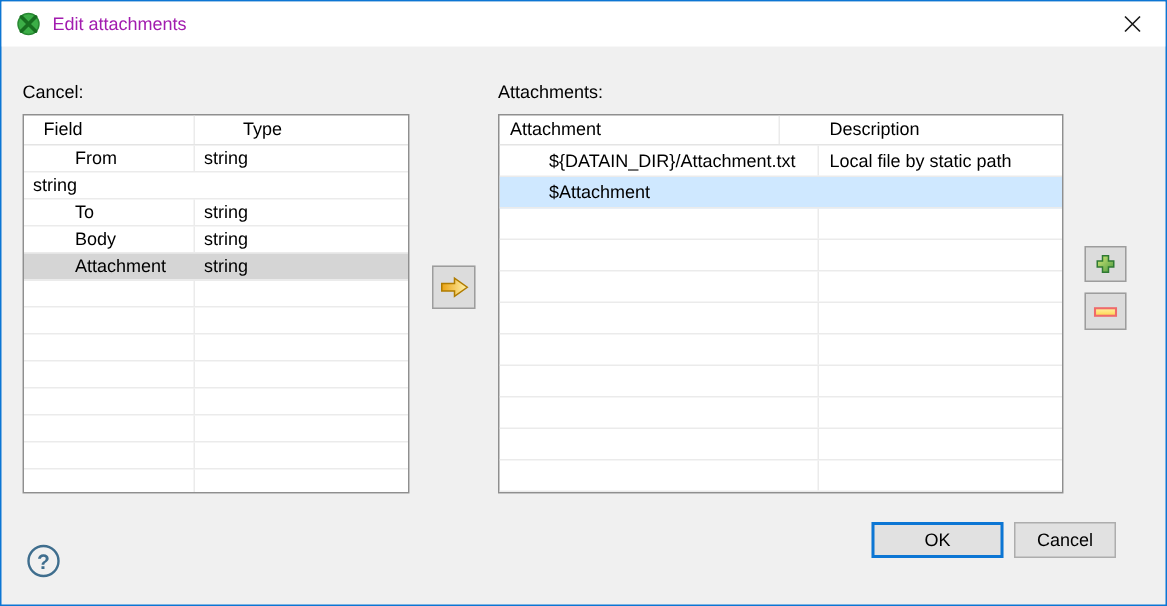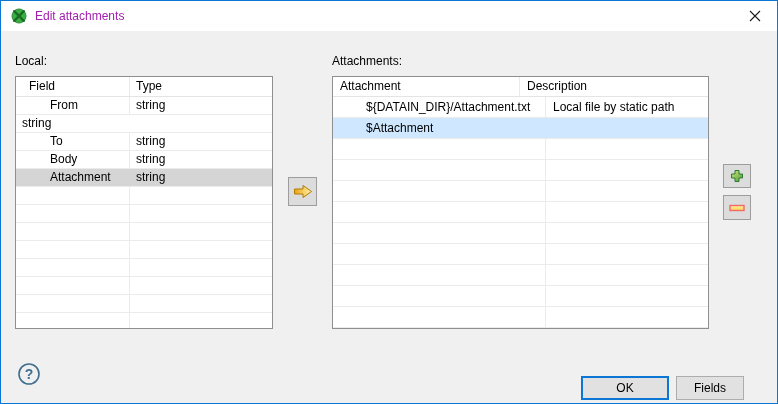--- a/index.html
+++ b/index.html
@@ -25,21 +25,21 @@
   #attachments-label { left:331px; top:53px; }
 
   .table {
     position:absolute; top:75px; background:#ffffff;
     border:1px solid #8f8f8f; overflow:hidden; box-sizing:border-box;
   }
   #fields-table { left:14px; width:258px; height:253px; }
   #attachments-table { left:331px; width:377px; height:253px; }
 
   .trow { display:flex; box-sizing:border-box; border-bottom:1px solid #ebebeb; }
-  .hrow { height:20px; line-height:19px; border-bottom:1px solid #e4e4e4; }
+  .hrow { height:20px; line-height:19px; border-bottom:1px solid #e4e4e4;gap:26px; }
   #fields-table .drow { height:18px; line-height:17px; }
   #attachments-table .drow { height:21px; line-height:20px;padding-left:26px; }
   .cell { box-sizing:border-box; overflow:hidden; white-space:nowrap; }
   .c1 { border-right:1px solid #ebebeb; }
   #fields-table .c1 { width:114px; }
   #fields-table .c2 { flex:1; padding-left:6px; }
   #fields-table .hrow .c1 { padding-left:13px; }
   #fields-table .drow .c1 { padding-left:34px; }
   #attachments-table .c1 { width:187px; padding-left:7px; }
   #attachments-table .c2 { flex:1; padding-left:7px; }
@@ -49,21 +49,21 @@
 
   .sqbtn {
     position:absolute; background:#dcdcdc; border:1px solid #9d9d9d;
     display:flex; align-items:center; justify-content:center; box-sizing:border-box;
   }
   #move-btn  { left:287px; top:176px; width:29px; height:29px; }
   #add-btn   { left:722px; top:163px; width:28px; height:24px; }
   #remove-btn{ left:722px; top:194px; width:28px; height:25px; }
 
   .btn {
-    position:absolute; top:375px; height:24px; background:#e1e1e1;
+    position:absolute; top:347px; height:24px; background:#e1e1e1;
     border:1px solid #adadad; box-sizing:border-box;
     display:flex; align-items:center; justify-content:center;
     font-size:12px; color:#000; cursor:default;
   }
   #ok-btn { left:580px; width:88px; border:2px solid var(--accent, #0277d6); }
   #cancel-btn { left:675px; width:68px; }
 
   #help-btn {
     position:absolute; left:15px; top:360px; width:25px; height:25px;
     display:flex; align-items:center; justify-content:center; cursor:default;
@@ -82,21 +82,21 @@
       </svg>
     </span>
     <span class="title-text">Edit attachments</span>
     <span class="close-btn">
       <svg width="12" height="12" viewBox="0 0 12 12">
         <path d="M1 1 L11 11 M11 1 L1 11" stroke="#1a1a1a" stroke-width="1.1"></path>
       </svg>
     </span>
   </div>
 
-  <span class="panel-label" id="fields-label">Local:</span>
+  <span class="panel-label" id="fields-label">Cancel:</span>
   <span class="panel-label" id="attachments-label">Attachments:</span>
 
   <div class="table" id="fields-table">
     <div class="trow hrow">
       <div class="cell c1">Field</div>
       <div class="cell c2">Type</div>
     </div>
     <div class="trow drow">
       <div class="cell c1">From</div>
       <div class="cell c2">string</div>
@@ -235,15 +235,15 @@
     </svg>
   </div>
 
   <div id="help-btn">
     <svg width="24" height="24" viewBox="0 0 24 24">
       <circle cx="12" cy="12" r="10" fill="none" stroke="#3f6e8e" stroke-width="1.6"></circle>
       <text x="12" y="17" text-anchor="middle" font-family="Liberation Sans, sans-serif" font-size="14" font-weight="bold" fill="#3f6e8e">?</text>
     </svg>
   </div>
   <div class="btn" id="ok-btn">OK</div>
-  <div class="btn" id="cancel-btn">Fields</div>
+  <div class="btn" id="cancel-btn">Cancel</div>
 
 </div>
 
 </body></html>

